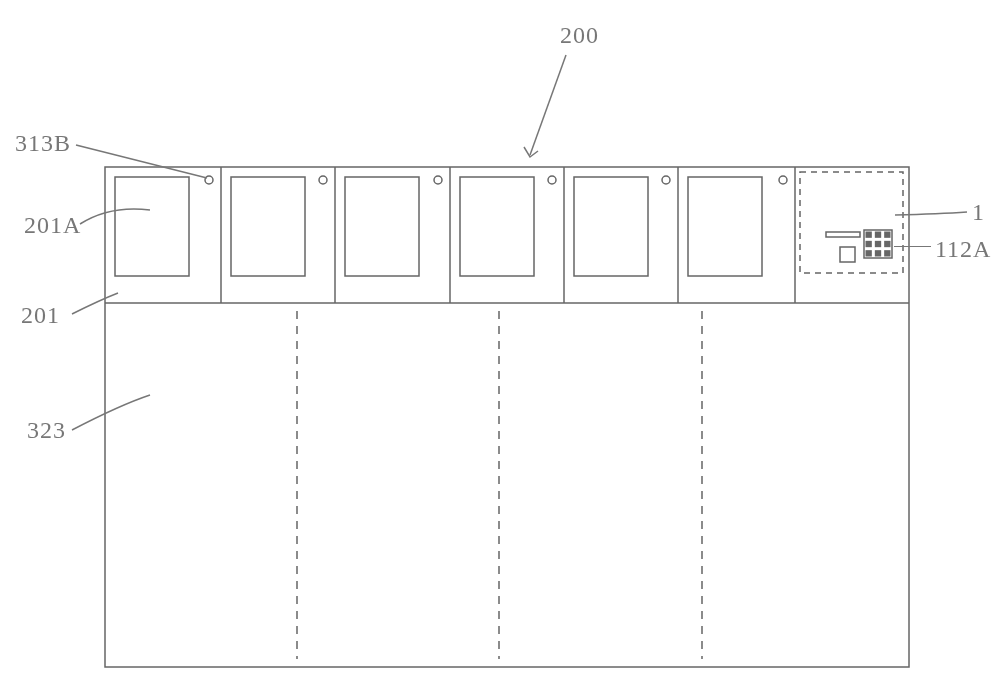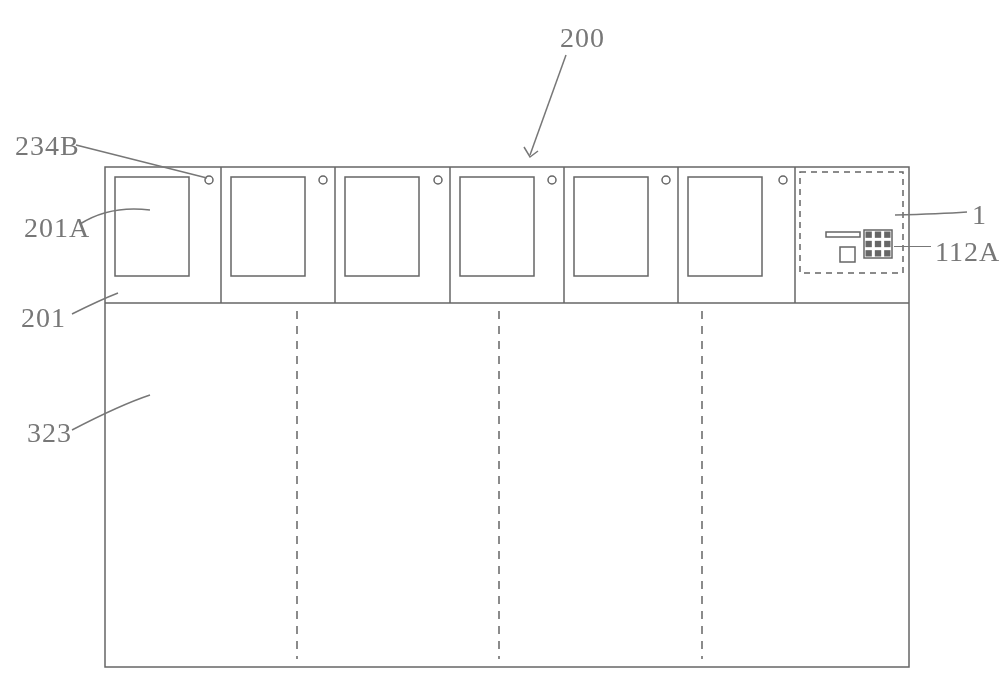--- a/index.html
+++ b/index.html
@@ -8,21 +8,21 @@
     width:1000px;
     height:698px;
     background:#fff;
     font-family:"Times New Roman",serif;
     font-size:24px;
     color:#666;
     position:relative;
   }
   .label{
     position:absolute;
-    font-size:28px;
+    font-size:24px;
     color:#777;
     letter-spacing:1px;
     white-space:nowrap;
   }
   .leader{
     position:absolute;
     border-top:1.5px solid #777;
     height:0;
   }
   svg.arrow{
@@ -84,21 +84,21 @@
         <rect x="874.8333333333334" y="250.16666666666666" width="6.333333333333334" height="6.333333333333334" fill="#666" stroke="none"></rect>
         <rect x="884.1666666666666" y="250.16666666666666" width="6.333333333333334" height="6.333333333333334" fill="#666" stroke="none"></rect>
       </g>
 
     <rect id="handleSlot" x="826" y="232" width="34" height="5"></rect>
     <rect id="smallSq" x="840" y="247" width="15" height="15"></rect>
   </g>
 </svg>
 
 <span class="label" style="left:560px;top:22px">200</span>
-<span class="label" style="left:15px;top:130px">234B</span>
+<span class="label" style="left:15px;top:130px">313B</span>
 <span class="label" style="left:24px;top:212px">201A</span>
 <span class="label" style="left:21px;top:302px">201</span>
 <span class="label" style="left:27px;top:417px">323</span>
 <span class="label" style="left:972px;top:199px">1</span>
 <span class="label" style="left:935px;top:236px">112A</span>
 
 <svg class="arrow" style="left:0;top:0" width="1000" height="698">
   <path d="M566 55 Q550 100 530 155" stroke="#777" stroke-width="1.5" fill="none"></path>
   <polyline points="524,147 530,157 538,151" stroke="#777" stroke-width="1.5" fill="none"></polyline>
 </svg>

